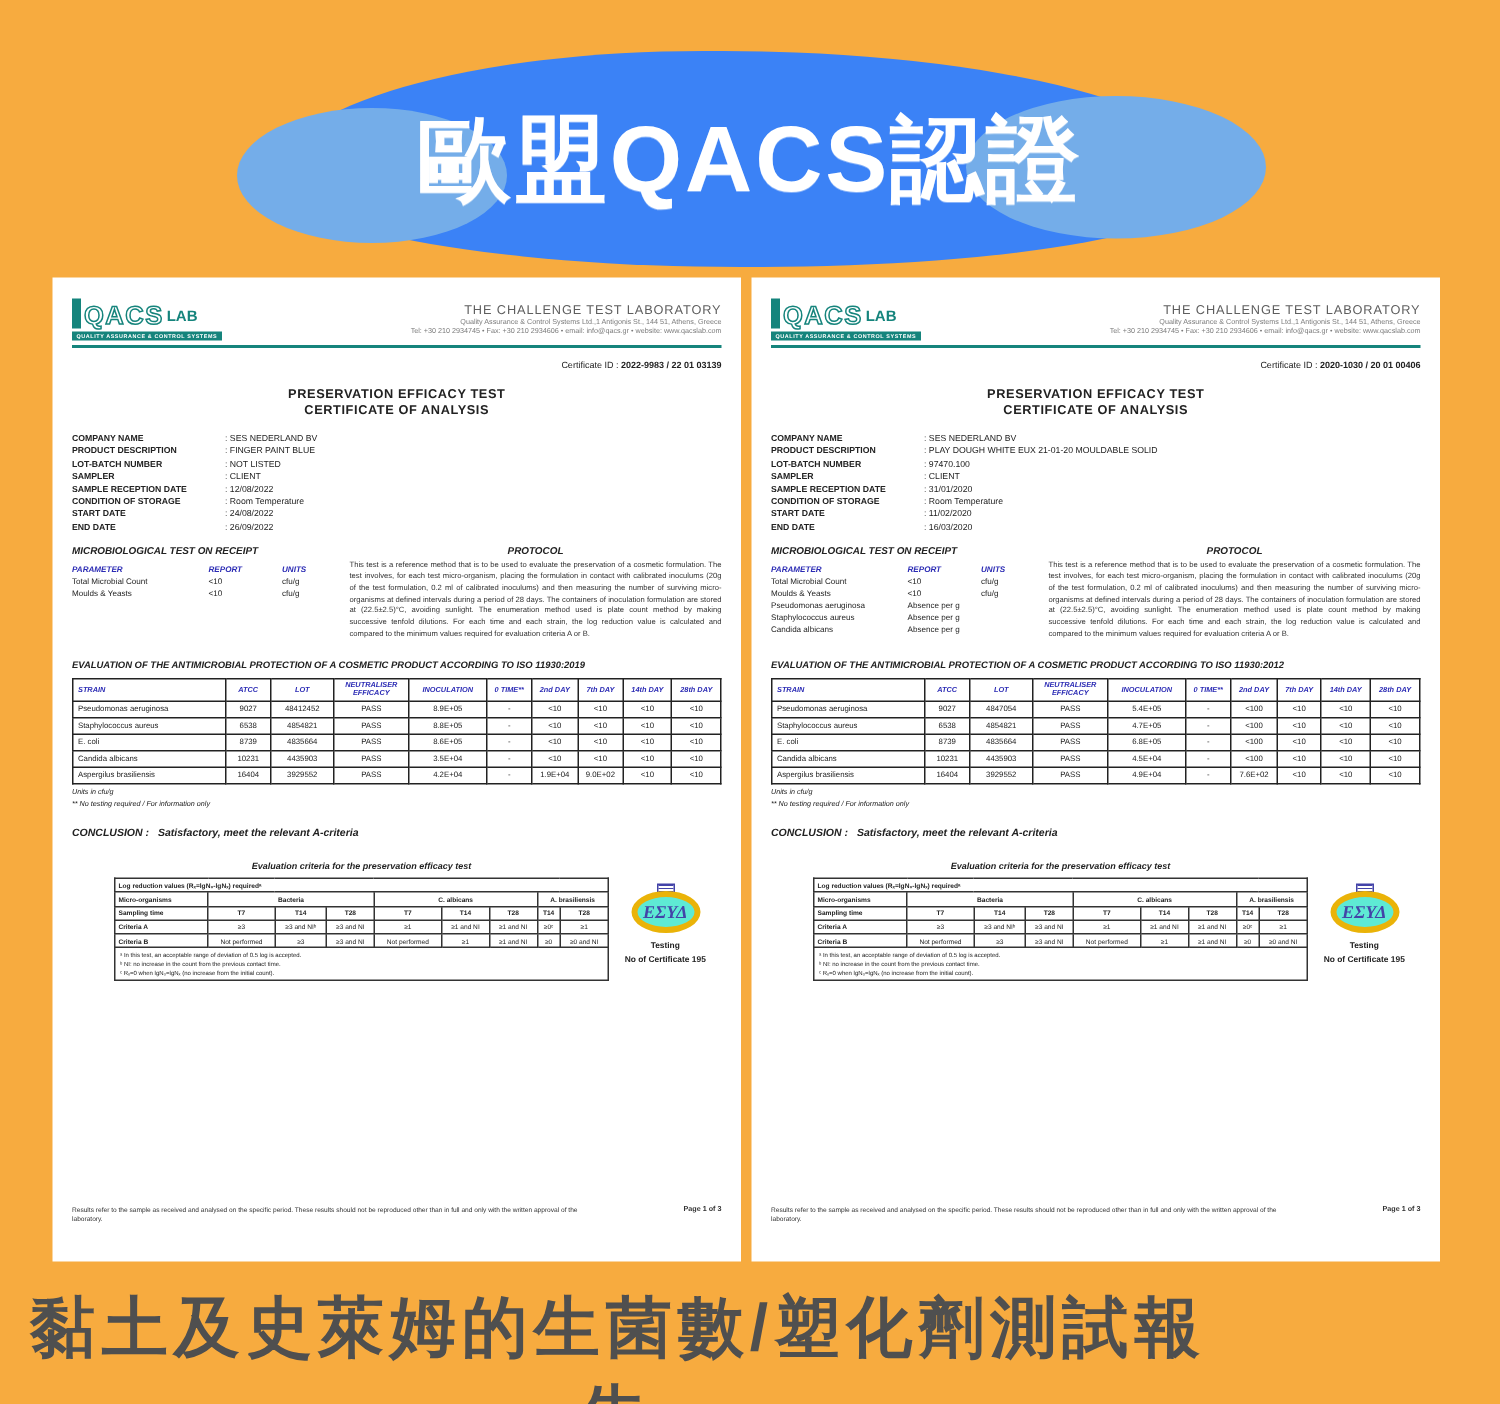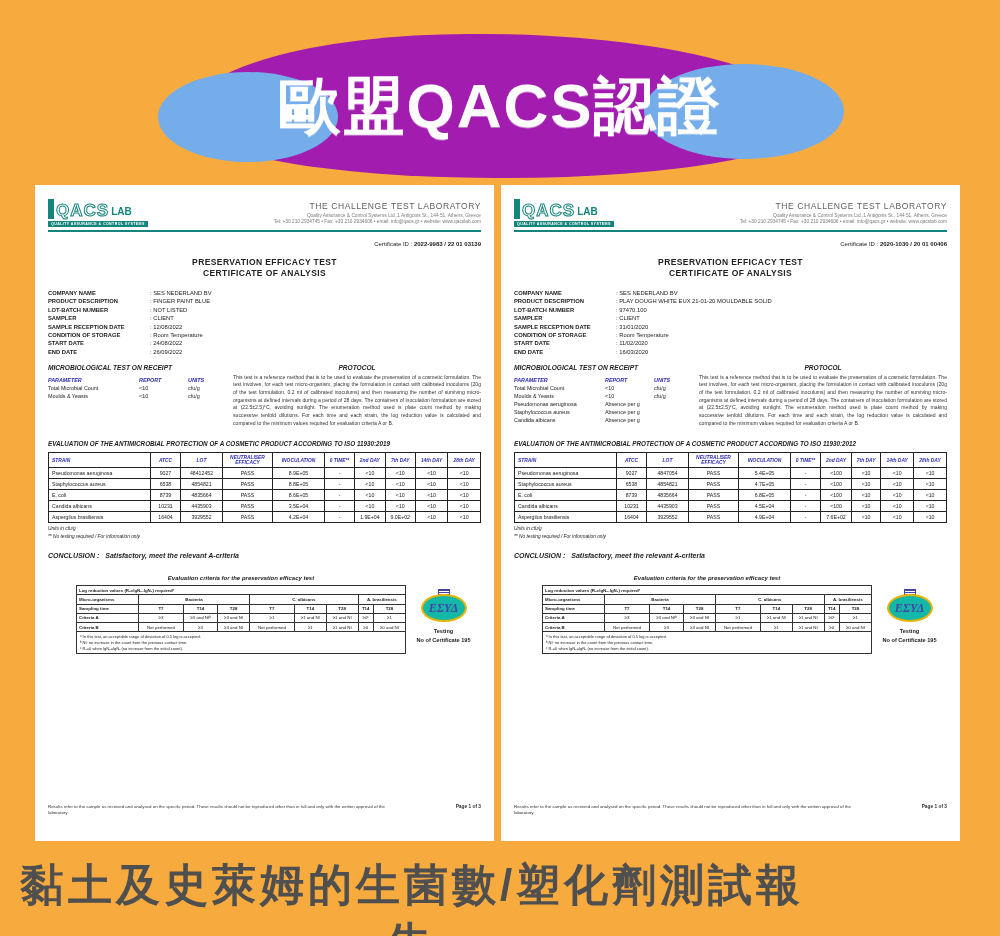--- a/index.html
+++ b/index.html
@@ -9,21 +9,21 @@
     width:1000px; height:936px;
     background:#F7AB3F;
     font-family:"Liberation Sans", sans-serif;
     overflow:hidden;
   }
 
   
   .banner {
     position:absolute; left:50%; top:34px; transform:translateX(-50%);
     width:628px; height:144px;
-    background:#a21caf;
+    background:#3b82f6;
     border-radius:46% 54% 50% 50% / 58% 62% 40% 42%;
     display:flex; align-items:center; justify-content:center;
   }
   .banner::before, .banner::after {
     content:""; position:absolute; background:#74ADE9; border-radius:50%;
   }
   .banner::before { width:180px; height:90px; left:-28px; top:38px; }
   .banner::after  { width:200px; height:95px; right:-30px; top:30px; }
   .banner-text {
     position:relative; z-index:2;
@@ -116,24 +116,24 @@
   .crit-table { border-collapse:collapse; width:100%; border:1.6px solid #333; }
   .crit-table td { border:1px solid #333; font-size:4.4px; text-align:center; padding:1.6px 1px; color:#222; }
   .crit-table td.th { font-weight:bold; font-size:4.4px; }
   .crit-table td:nth-child(1){ width:62px; text-align:left; padding-left:2px; }
   .crit-notes { border:1.6px solid #333; border-top:none; padding:2px 3px; }
   .crit-notes div { font-size:4px; color:#222; line-height:1.45; }
 
   .esyd-block { flex:1; display:flex; flex-direction:column; align-items:center; padding-top:14px; }
   .esyd-flag { width:12px; height:7px; background:repeating-linear-gradient(#4343A8 0 1px,#fff 1px 2px); border:.5px solid #4343A8; margin-bottom:-2px; }
   .esyd-oval {
-    width:46px; height:28px; border:2px solid #eab308; border-radius:50%;
+    width:46px; height:28px; border:4px solid #eab308; border-radius:50%;
     display:flex; align-items:center; justify-content:center;
     color:#4343A8; font-weight:bold; font-style:italic; font-size:12px;
-    font-family:"Liberation Serif", serif; background:#14b8a6;
+    font-family:"Liberation Serif", serif; background:#5eead4;
   }
   .esyd-text { margin-top:5px; text-align:center; font-size:5.6px; font-weight:bold; line-height:1.5; }
 
   
   .page-footer { position:absolute; left:13px; right:13px; bottom:24px; display:flex; align-items:flex-start; }
   .footer-text { width:350px; font-size:4.4px; line-height:1.5; color:#333; }
   .footer-page { flex:1; text-align:right; font-size:4.8px; font-weight:bold; color:#333; }
 </style>
 </head>
 <body>

